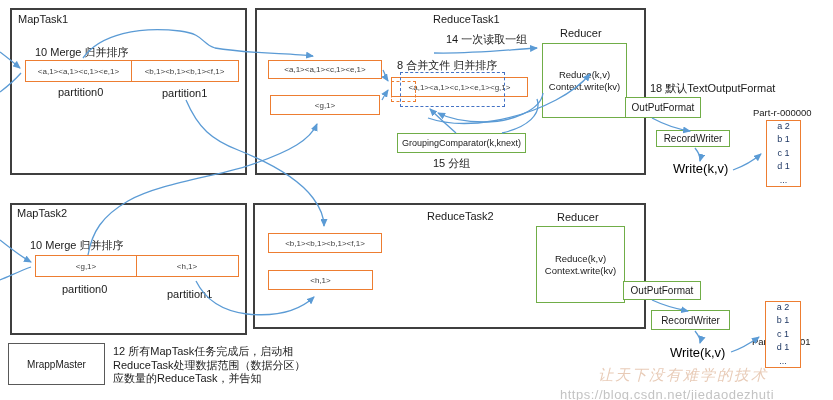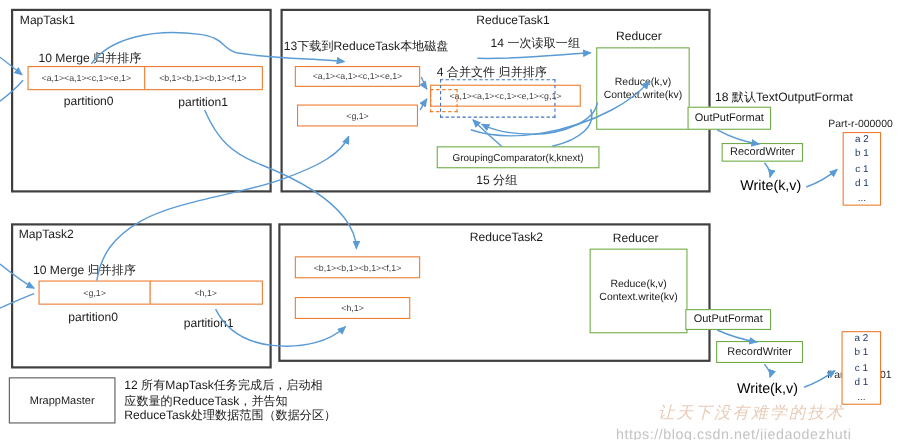--- a/index.html
+++ b/index.html
@@ -40,29 +40,28 @@
   <div class="lbl" style="left:35px;top:45px;">10 Merge 归并排序</div>
   <div class="orow" style="left:25px;top:60px;">
     <div class="ocell" style="width:107px;height:22px;">&lt;a,1&gt;&lt;a,1&gt;&lt;c,1&gt;&lt;e,1&gt;</div>
     <div class="ocell" style="width:108px;height:22px;margin-left:-1.5px;">&lt;b,1&gt;&lt;b,1&gt;&lt;b,1&gt;&lt;f,1&gt;</div>
   </div>
   <div class="lbl" style="left:58px;top:86px;">partition0</div>
   <div class="lbl" style="left:162px;top:87px;">partition1</div>
 
   <div class="frame" style="left:255px;top:8px;width:387px;height:163px;"></div>
   <div class="lbl" style="left:433px;top:13px;">ReduceTask1</div>
-  <div class="lbl" style="left:258px;top:34px;">13下载到ReduceTask本地磁盘</div>
   <div class="lbl" style="left:446px;top:32px;">14 一次读取一组</div>
   <div class="ocell abs" style="left:268px;top:60px;width:114px;height:19px;">&lt;a,1&gt;&lt;a,1&gt;&lt;c,1&gt;&lt;e,1&gt;</div>
   <div class="ocell abs" style="left:270px;top:95px;width:110px;height:20px;">&lt;g,1&gt;</div>
-  <div class="lbl" style="left:397px;top:58px;">4 合并文件 归并排序</div>
+  <div class="lbl" style="left:397px;top:58px;">8 合并文件 归并排序</div>
   <div class="ocell abs" style="left:391px;top:77px;width:137px;height:20px;">&lt;a,1&gt;&lt;a,1&gt;&lt;c,1&gt;&lt;e,1&gt;&lt;g,1&gt;</div>
   <div class="dashedblue" style="left:400px;top:72px;width:103px;height:33px;"></div>
   <div class="dashedorange" style="left:391px;top:81px;width:23px;height:19px;"></div>
-  <div class="gbox" style="left:397px;top:133px;width:148px;height:20px;font-size:9px;text-align:right;">GroupingComparator(k,knext)</div>
+  <div class="gbox" style="left:397px;top:133px;width:129px;height:20px;font-size:9px;text-align:right;">GroupingComparator(k,knext)</div>
   <div class="lbl" style="left:433px;top:156px;">15 分组</div>
   <div class="lbl" style="left:560px;top:27px;">Reducer</div>
   <div class="gbox multiline" style="left:542px;top:43px;width:85px;height:75px;">
     <span>Reduce(k,v)</span>
     <span>Context.write(kv)</span>
   </div>
 
   <div class="lbl" style="left:650px;top:81px;">18 默认TextOutputFormat</div>
   <div class="gbox" style="left:625px;top:97px;width:76px;height:21px;">OutPutFormat</div>
   <div class="gbox" style="left:656px;top:130px;width:74px;height:17px;">RecordWriter</div>
@@ -104,22 +103,22 @@
     <span>a 2</span>
     <span>b 1</span>
     <span>c 1</span>
     <span>d 1</span>
     <span>...</span>
   </div>
 
   <div class="thinframe" style="left:8px;top:343px;width:95px;height:40px;">MrappMaster</div>
   <div class="note" style="left:113px;top:345px;">
     <span style="display:block;">12 所有MapTask任务完成后，启动相</span>
+    <span style="display:block;">ReduceTask处理数据范围（数据分区）</span>
     <span style="display:block;">应数量的ReduceTask，并告知</span>
-    <span style="display:block;">ReduceTask处理数据范围（数据分区）</span>
   </div>
 
   <div class="wm-slogan" style="left:598px;top:366px;">让天下没有难学的技术</div>
   <div class="wm-url" style="left:560px;top:371px;margin-top:16px;">https://blog.csdn.net/jiedaodezhuti</div>
 
   <svg class="overlay" width="833" height="400" viewBox="0 0 833 400">
     <defs>
       <marker id="ah" markerWidth="9" markerHeight="7" refX="7" refY="3.5" orient="auto" markerUnits="userSpaceOnUse">
         <path d="M0,0 L8,3.5 L0,7 z" fill="#5B9BD5"></path>
       </marker>

